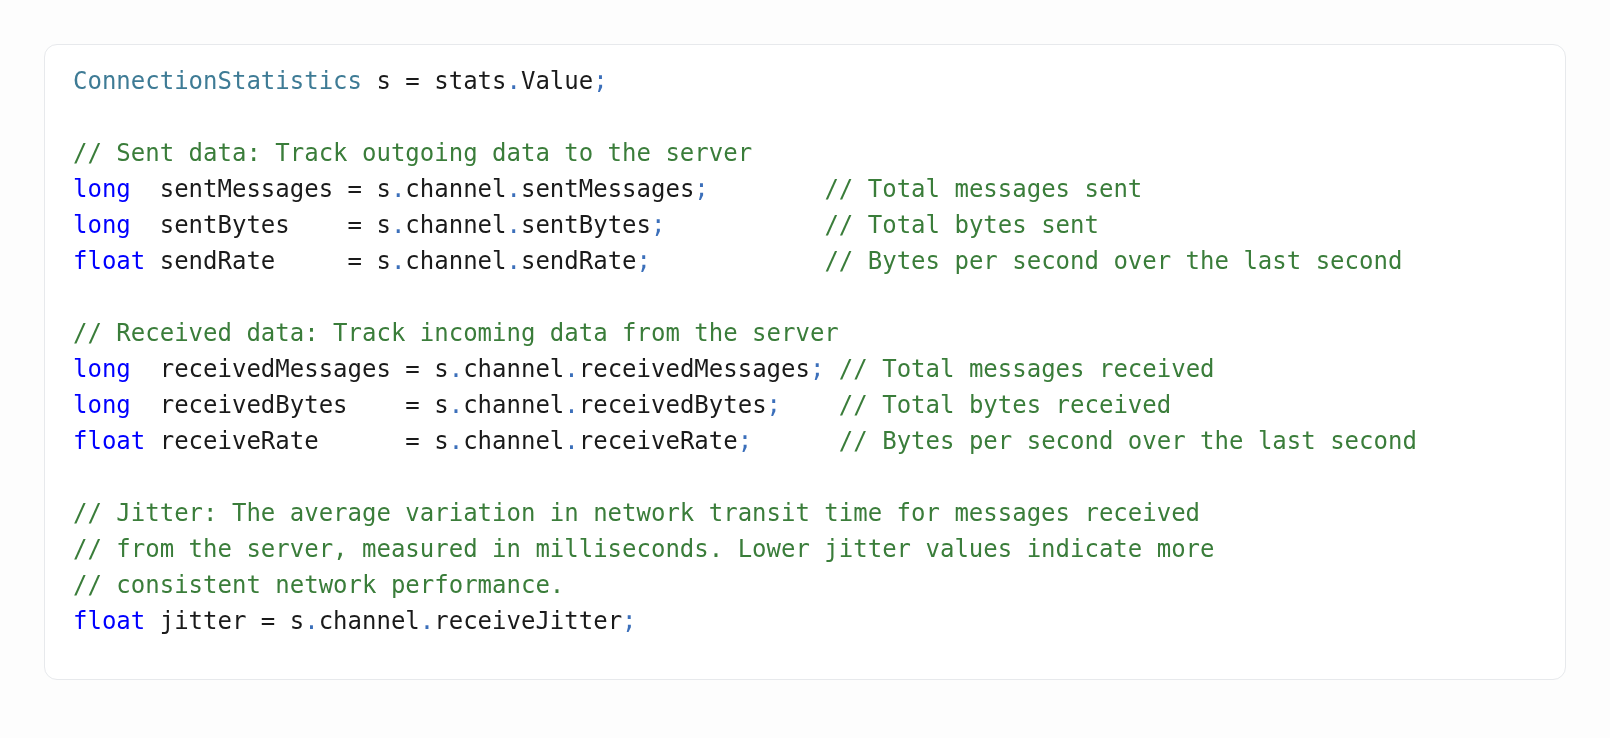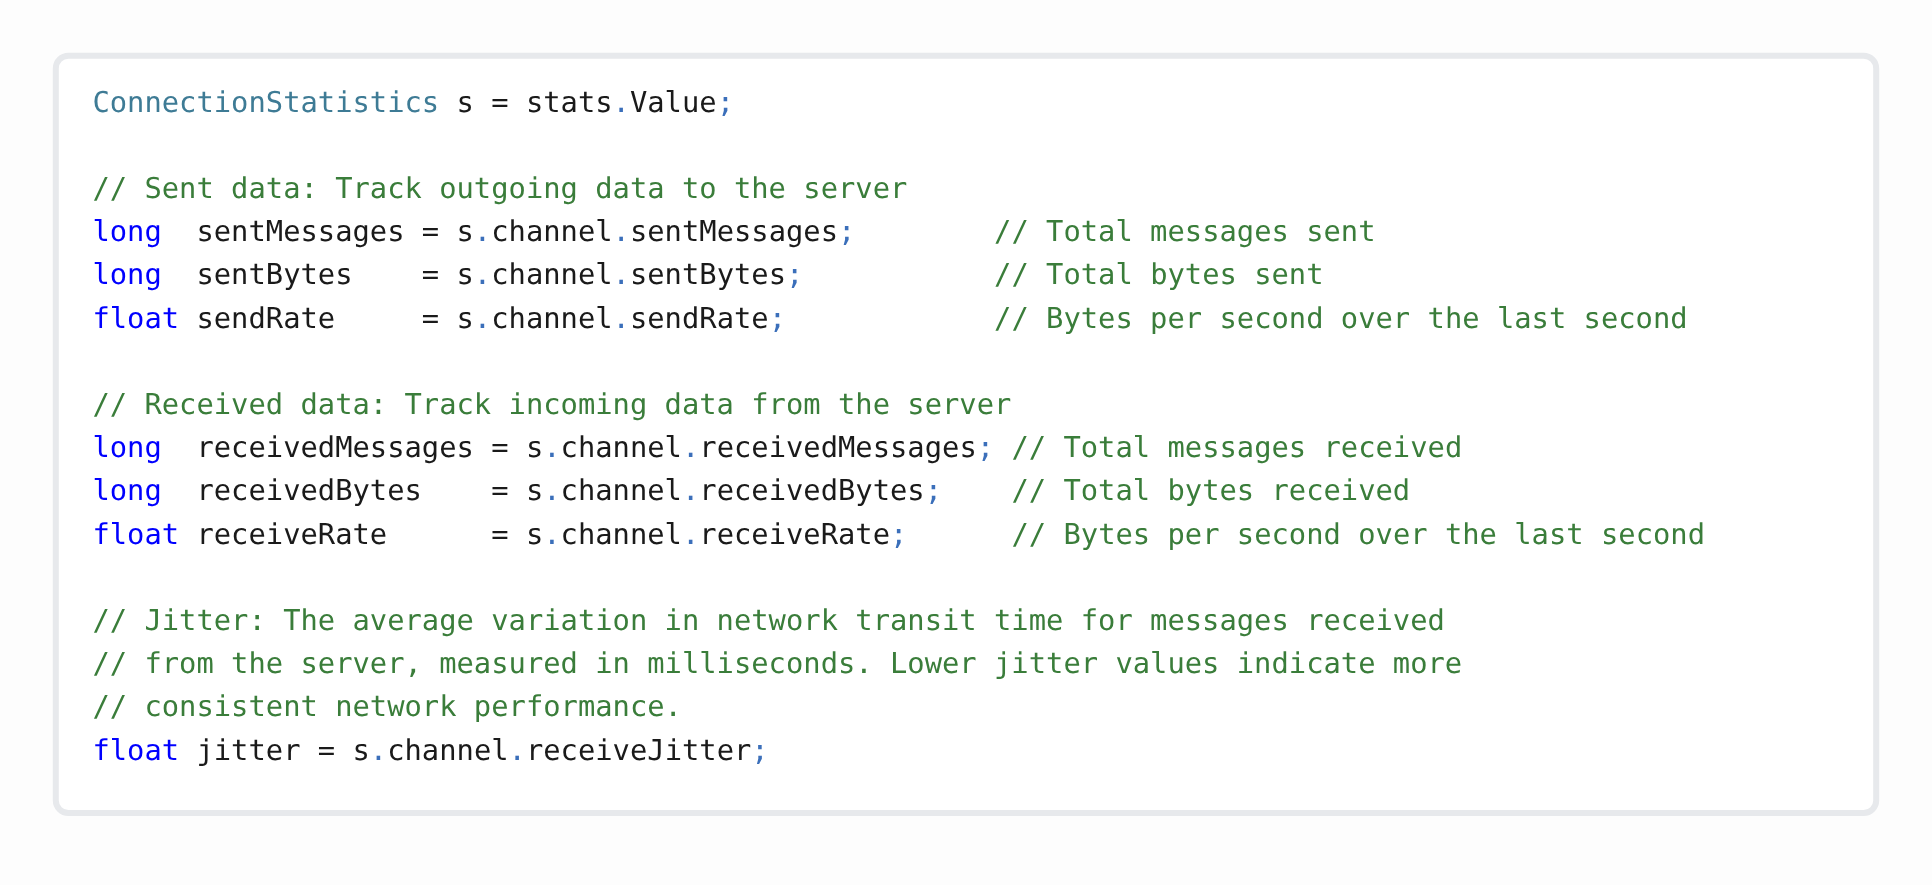--- a/index.html
+++ b/index.html
@@ -23,21 +23,21 @@
     box-sizing: border-box;
   }
 
   .code-card {
     position: absolute;
     left: 44px;
     top: 44px;
     width: 1522px;
     height: 636px;
     background: #ffffff;
-    border: 5px solid #14b8a6;
+    border: 1px solid #14b8a6;
     border-radius: 13px;
     box-sizing: border-box;
     overflow: hidden;
   }
 
   .code-block {
     position: absolute;
     left: 28px;
     top: 18px;
     margin: 0;

